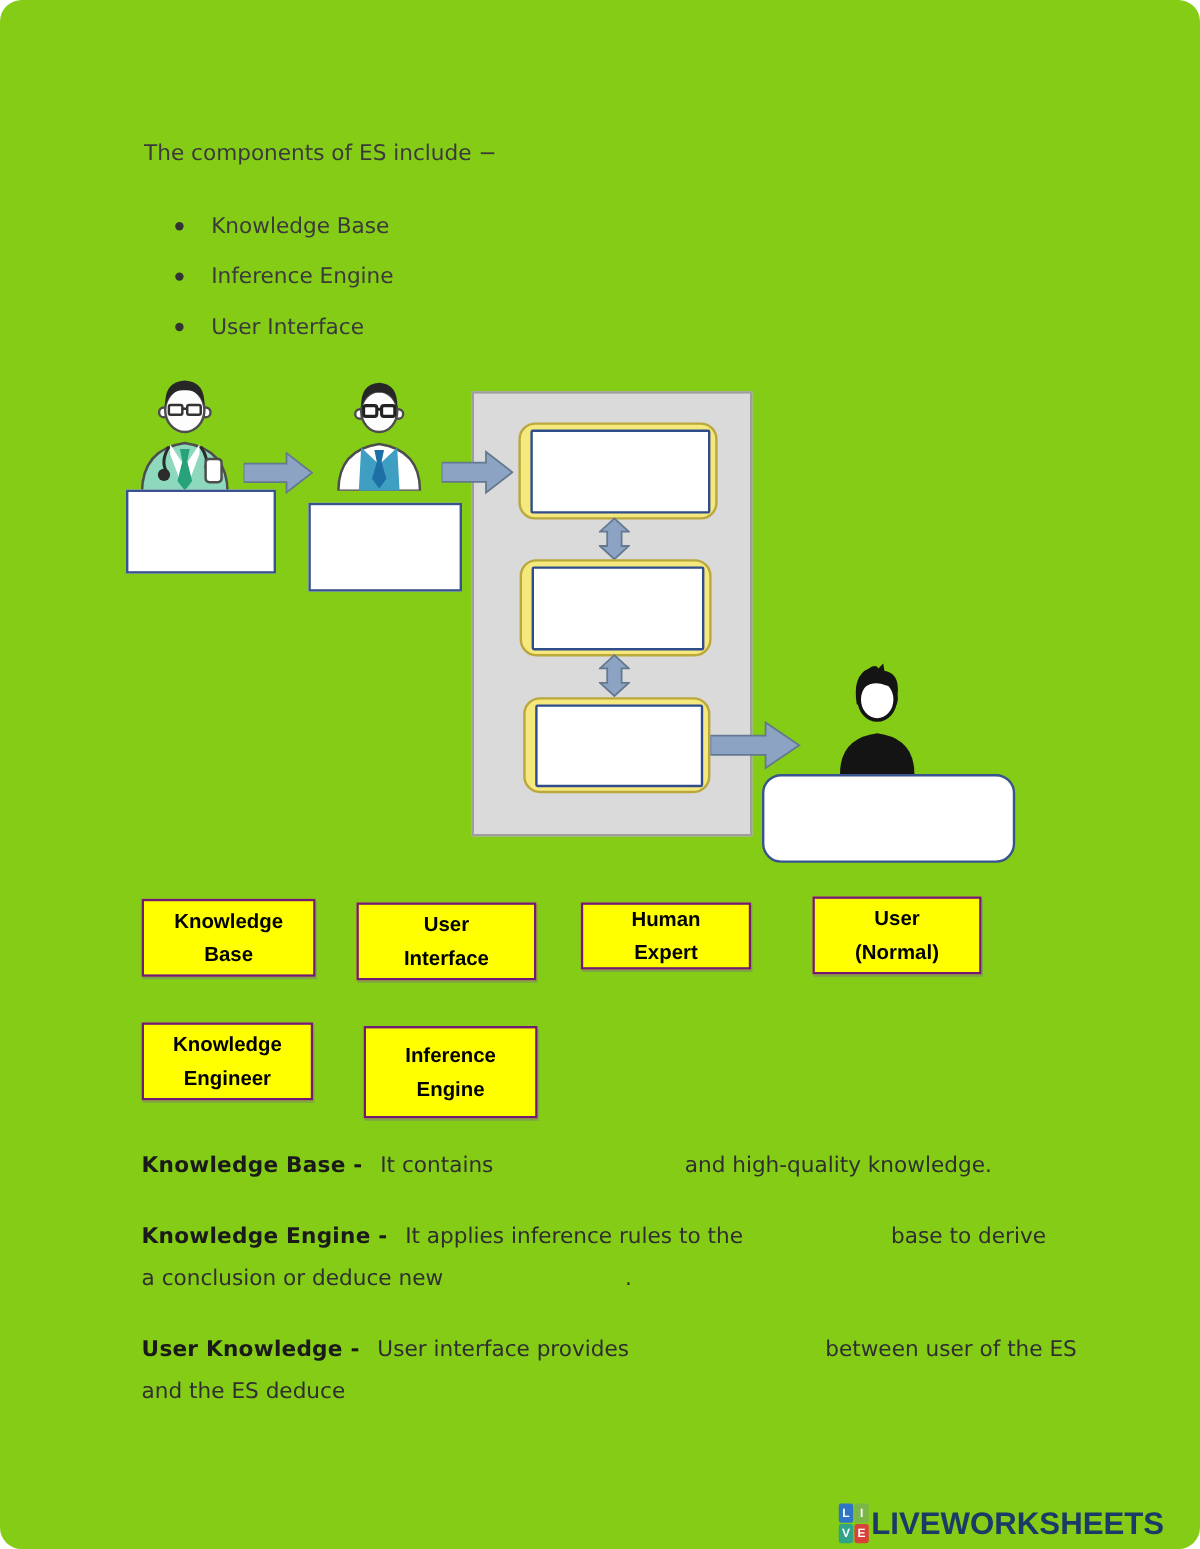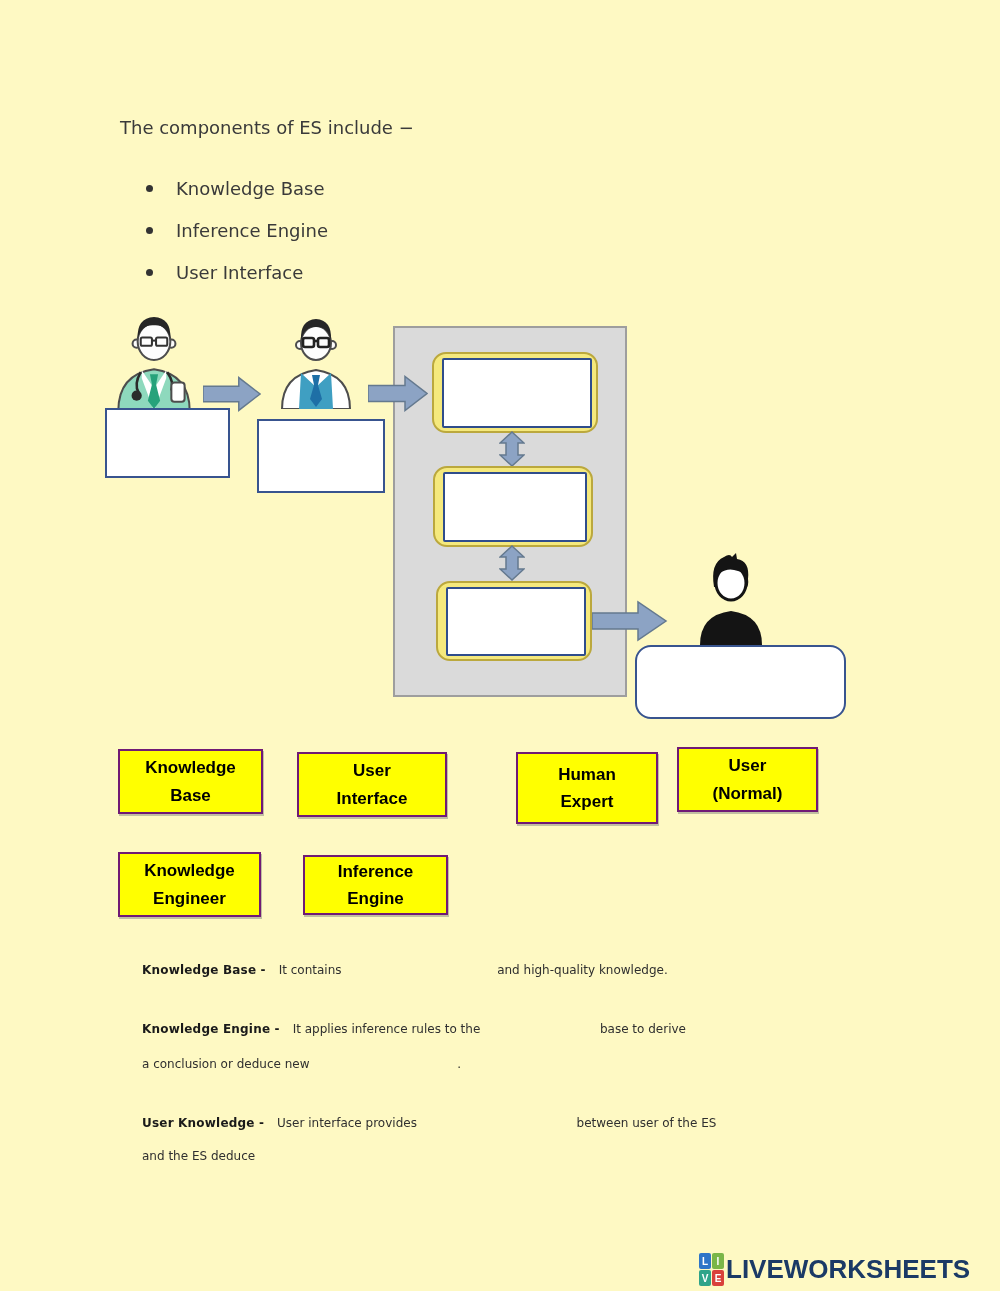--- a/index.html
+++ b/index.html
@@ -1,18 +1,18 @@
 <!DOCTYPE html>
 <html><head>
 <meta charset="utf-8">
 <style>
   html,body{margin:0;padding:0;background:#fff;}
   .canvas{
-    position:relative;width:1000px;height:1291px;background:#fef9c3;overflow:hidden;
-    font-family:"DejaVu Sans","Liberation Sans",sans-serif;color:#333;
+    position:relative;width:1000px;height:1291px;background:#84cc16;overflow:hidden;
+    font-family:"DejaVu Sans","Liberation Sans",sans-serif;color:#333;border-radius:18px;
   }
   .abs{position:absolute;}
 
   
   .intro-title{left:120px;top:117px;font-size:18px;color:#3a3a3a;}
   .bullet{left:146px;display:flex;align-items:center;gap:23px;font-size:18px;color:#3a3a3a;}
   .bullet .dot{width:7px;height:7px;border-radius:50%;background:#333;flex:0 0 auto;}
   .b1{top:178px}.b2{top:220px}.b3{top:262px}
 
   
@@ -38,27 +38,27 @@
 
   
   .ylabel{
     background:#ffff00;border:2px solid #701a75;box-sizing:border-box;
     display:flex;align-items:center;justify-content:center;text-align:center;
     font-family:"Liberation Sans",sans-serif;font-weight:bold;font-size:17px;line-height:1.6;
     color:#000;white-space:pre-line;box-shadow:1px 2px 0 rgba(120,120,120,.45);cursor:move;
   }
   .lb1{left:118px;top:749px;width:145px;height:65px;}
   .lb2{left:297px;top:752px;width:150px;height:65px;}
-  .lb3{left:484px;top:752px;width:142px;height:72px;margin-left:32px;}
+  .lb3{left:484px;top:752px;width:142px;height:56px;}
   .lb4{left:677px;top:747px;width:141px;height:65px;}
   .lb5{left:118px;top:852px;width:143px;height:65px;}
-  .lb6{left:303px;top:855px;width:145px;height:60px;}
-
-  
-  .def{left:118px;font-size:12px;color:#2f2f2f;white-space:nowrap;margin-left:24px;}
+  .lb6{left:303px;top:855px;width:145px;height:77px;}
+
+  
+  .def{left:118px;font-size:18px;color:#2f2f2f;white-space:nowrap;}
   .def b{color:#1a1a1a;margin-right:9px;letter-spacing:.2px;}
   .blank{display:inline-block;height:18px;vertical-align:middle;}
   .wKB{width:148px}.wIE1{width:112px}.wIE2{width:140px}.wUI{width:152px}
   .d1{top:961px}.d2{top:1020px}.d3{top:1055px}.d4{top:1114px}.d5{top:1149px}
 
   
   .lw{left:699px;top:1253px;display:flex;align-items:center;text-decoration:none;cursor:pointer;}
   .lw-grid{width:25px;height:33px;display:grid;grid-template-columns:12px 12px;grid-template-rows:16px 16px;gap:1px;}
   .sq{color:#fff;font-size:10px;font-weight:bold;display:flex;align-items:center;justify-content:center;border-radius:2px;font-family:"Liberation Sans",sans-serif;}
   .sq0{background:#2e75c8}.sq1{background:#7ab648}.sq2{background:#2fa489}.sq3{background:#d9413b}

